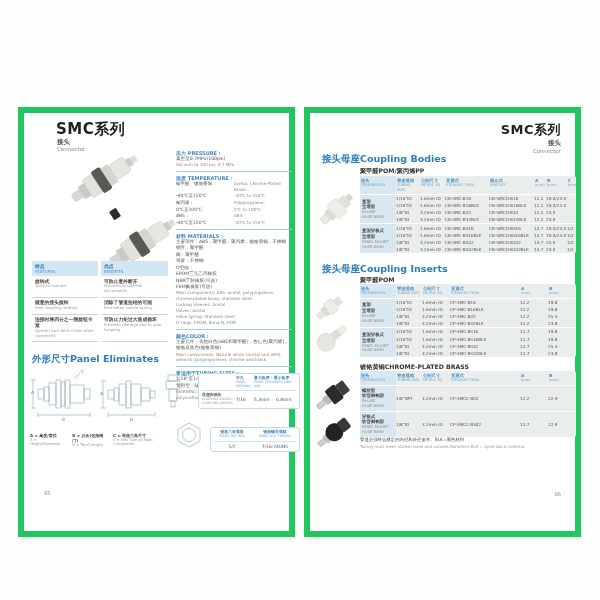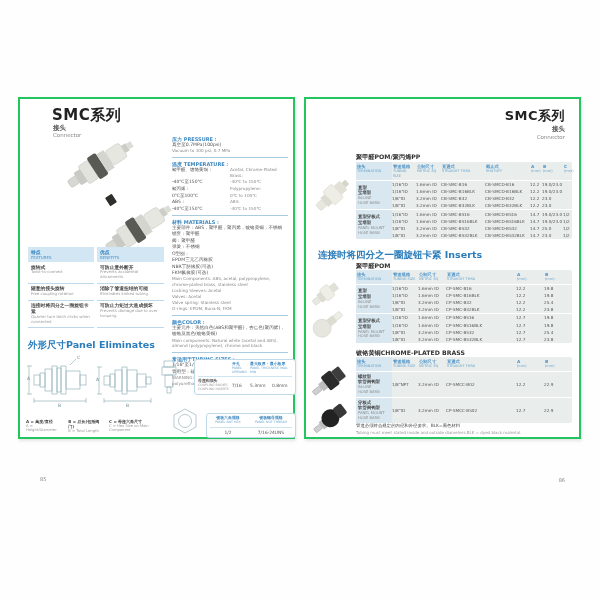--- a/index.html
+++ b/index.html
@@ -1,17 +1,17 @@
 <!DOCTYPE html>
 <html><head>
 <meta charset="utf-8">
 <style>
 *{margin:0;padding:0;box-sizing:border-box}
 html,body{width:600px;height:600px;background:#fefefe;font-family:"DejaVu Sans","Liberation Sans",sans-serif;position:relative;overflow:hidden}
-.page{position:absolute;top:97px;width:277px;height:342px;background:#fff;border:2px solid #22c55e;box-shadow:1px 2px 3px rgba(0,0,0,.10)}
+.page{position:absolute;top:107px;width:277px;height:430px;background:#fff;border:6px solid #22c55e;box-shadow:1px 2px 3px rgba(0,0,0,.10)}
 #pageL{left:18px}
 #pageR{left:304px}
 .abs{position:absolute}
 .t-title{font-size:15px;font-weight:bold;color:#222;letter-spacing:.5px}
 .t-sub-zh{font-size:6.5px;color:#555;font-weight:bold}
 .t-sub-en{font-size:5.5px;color:#888}
 .sec-h{font-size:9.5px;font-weight:bold;color:#2a7cba}
 .sub-h{font-size:6.2px;font-weight:bold;color:#333}
 
 .spec{width:116px}
@@ -300,20 +300,21 @@
 </div>
 
 <div class="page" id="pageR">
 
   <div class="abs" style="right:14px;top:8px;text-align:right">
     <div class="t-title" style="font-size:13px">SMC系列</div>
     <div class="t-sub-zh">接头</div>
     <div class="t-sub-en">Connector</div>
   </div>
 
+  <div class="abs sec-h" style="left:12px;top:40px">接头母座Coupling Bodies</div>
   <div class="abs sub-h" style="left:50px;top:54px">聚甲醛POM/聚丙烯PP</div>
 
   <svg class="abs" style="left:6px;top:68px" width="42" height="58" viewBox="0 0 42 58">
     <g transform="rotate(-42 21 29)">
       <rect x="2" y="24" width="8" height="8" rx="2" fill="#e9e8e0" stroke="#cfcec4" stroke-width=".5"></rect>
       <rect x="10" y="22" width="6" height="12" fill="#dddcd2"></rect>
       <rect x="16" y="19" width="12" height="18" rx="2" fill="#efeee6" stroke="#d2d1c7" stroke-width=".5"></rect>
       <rect x="28" y="22" width="8" height="12" rx="1" fill="#e2e1d7"></rect>
       <rect x="36" y="25" width="5" height="6" fill="#d6d5cb"></rect>
     </g>
@@ -443,21 +444,21 @@
             <span>CB-SMC-BS32BLK</span>
             <span>CB-SMCD-BS32BLK</span>
             <span>14.7</span>
             <span>23.0</span>
             <span>1/2</span>
           </div>
       </div>
     </div>
   </div>
 
-  <div class="abs sec-h" style="left:12px;top:150px">连接时将四分之一圈旋钮卡紧 Inserts</div>
+  <div class="abs sec-h" style="left:12px;top:150px">接头母座Coupling Inserts</div>
   <div class="abs sub-h" style="left:50px;top:163px">聚甲醛POM</div>
 
   <svg class="abs" style="left:2px;top:176px" width="46" height="64" viewBox="0 0 46 64">
     <g transform="rotate(-38 23 16)">
       <rect x="2" y="12" width="7" height="6" rx="1.5" fill="#e9e8e0" stroke="#cfcec4" stroke-width=".5"></rect>
       <rect x="9" y="10" width="5" height="10" fill="#dddcd2"></rect>
       <rect x="14" y="8" width="10" height="14" rx="2" fill="#efeee6" stroke="#d2d1c7" stroke-width=".5"></rect>
       <rect x="24" y="11" width="7" height="8" fill="#e2e1d7"></rect>
     </g>
     <g transform="translate(2,30) rotate(-38 23 16)">

